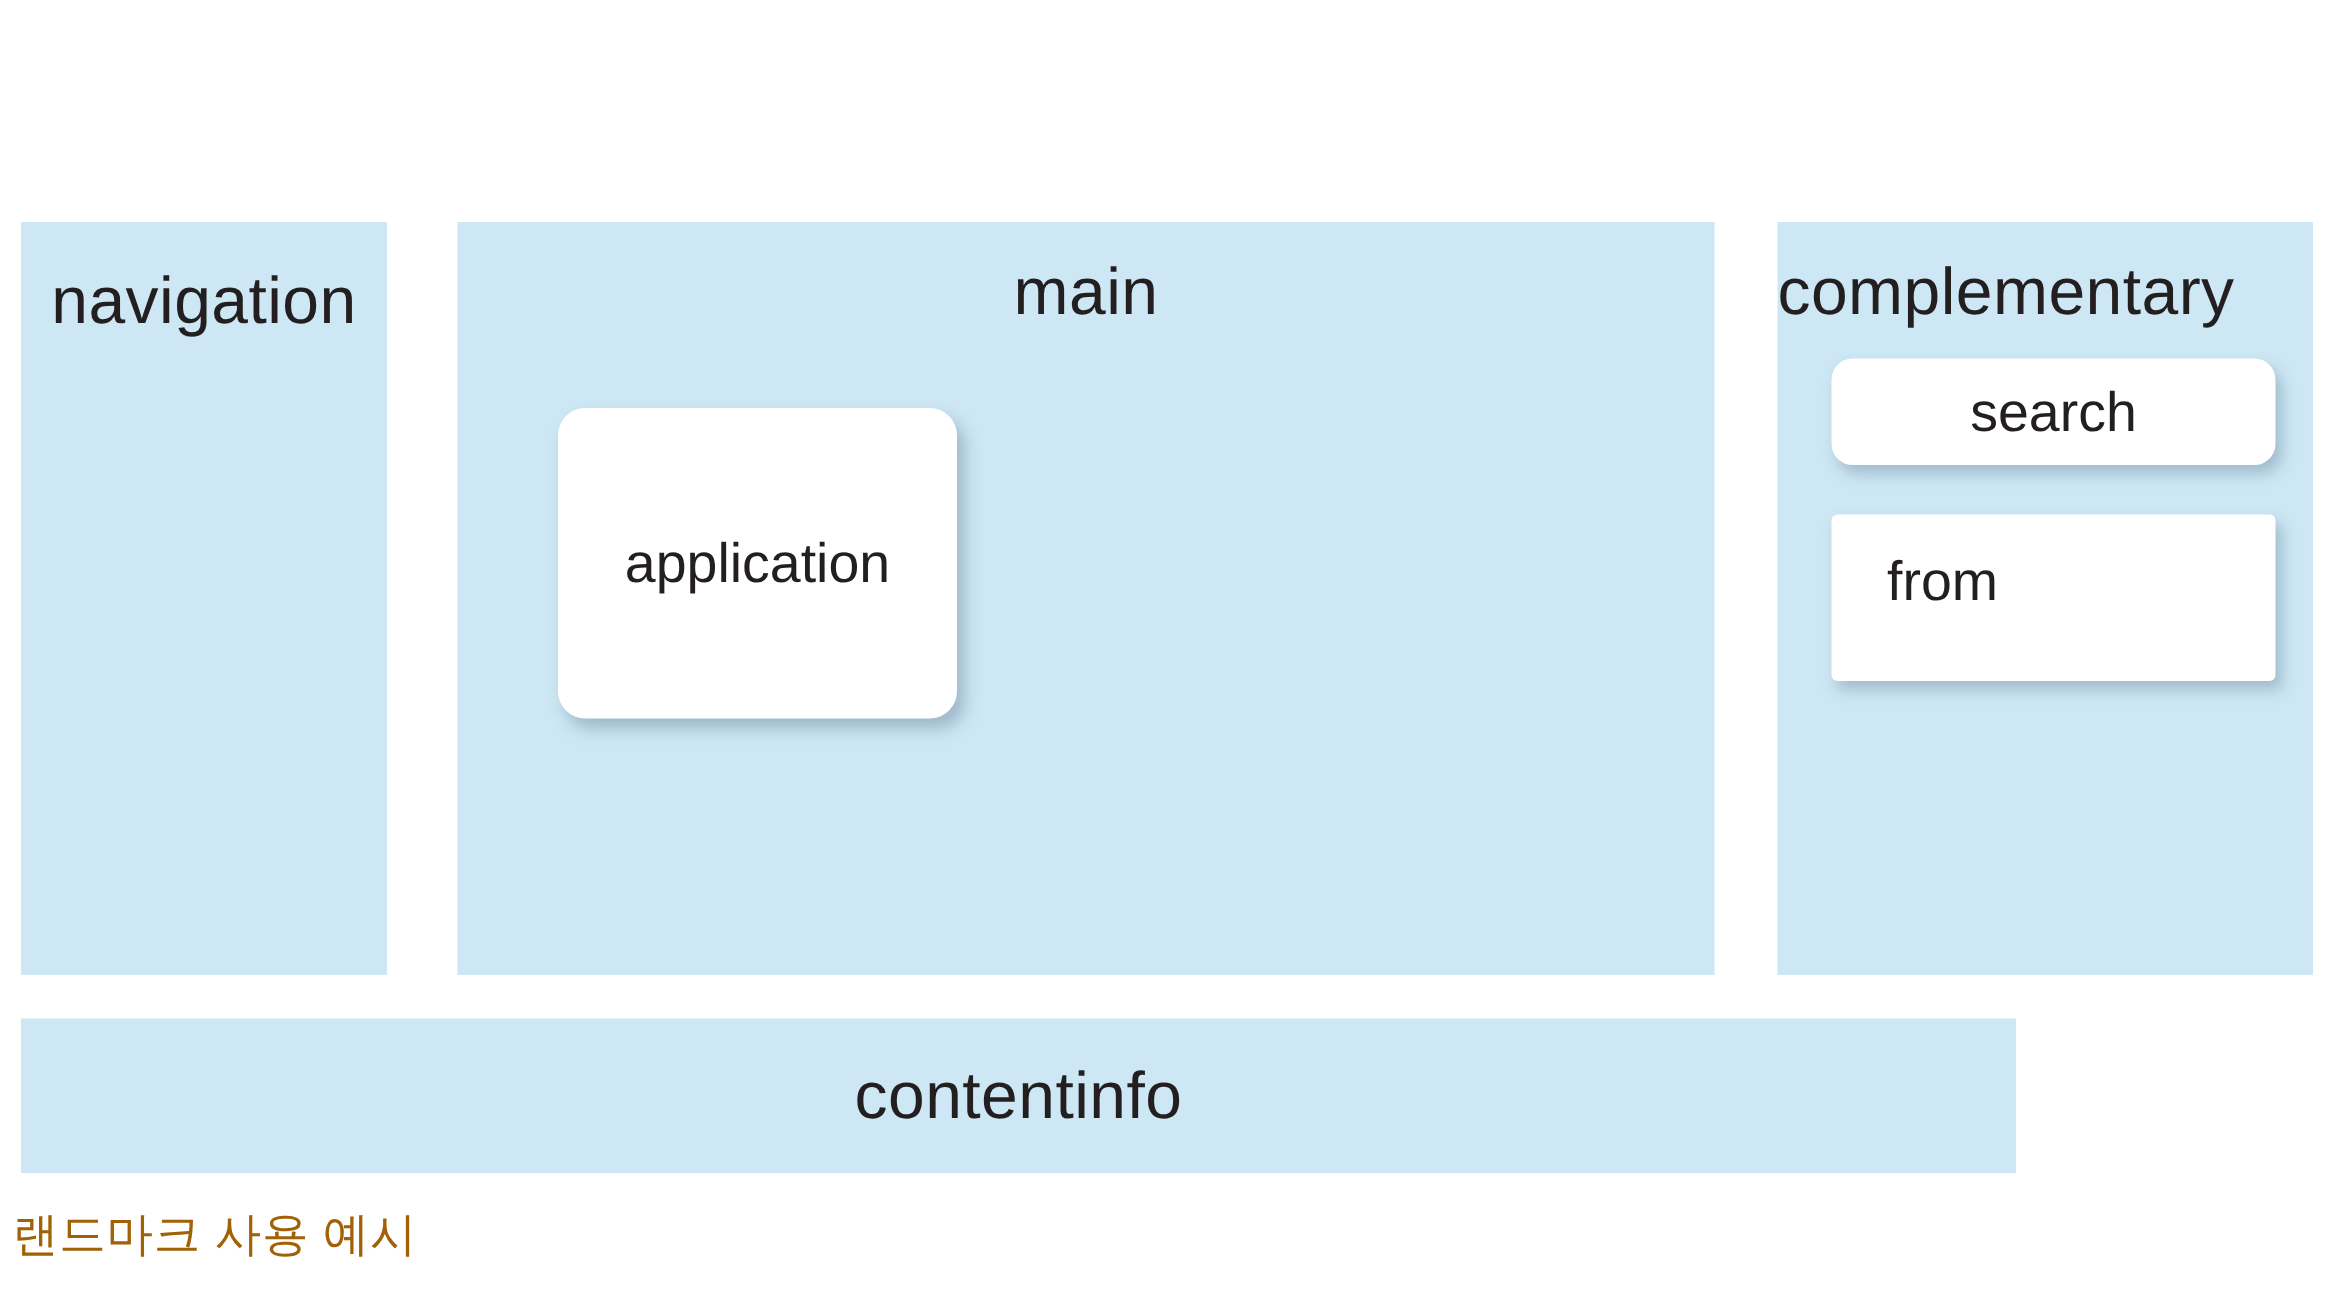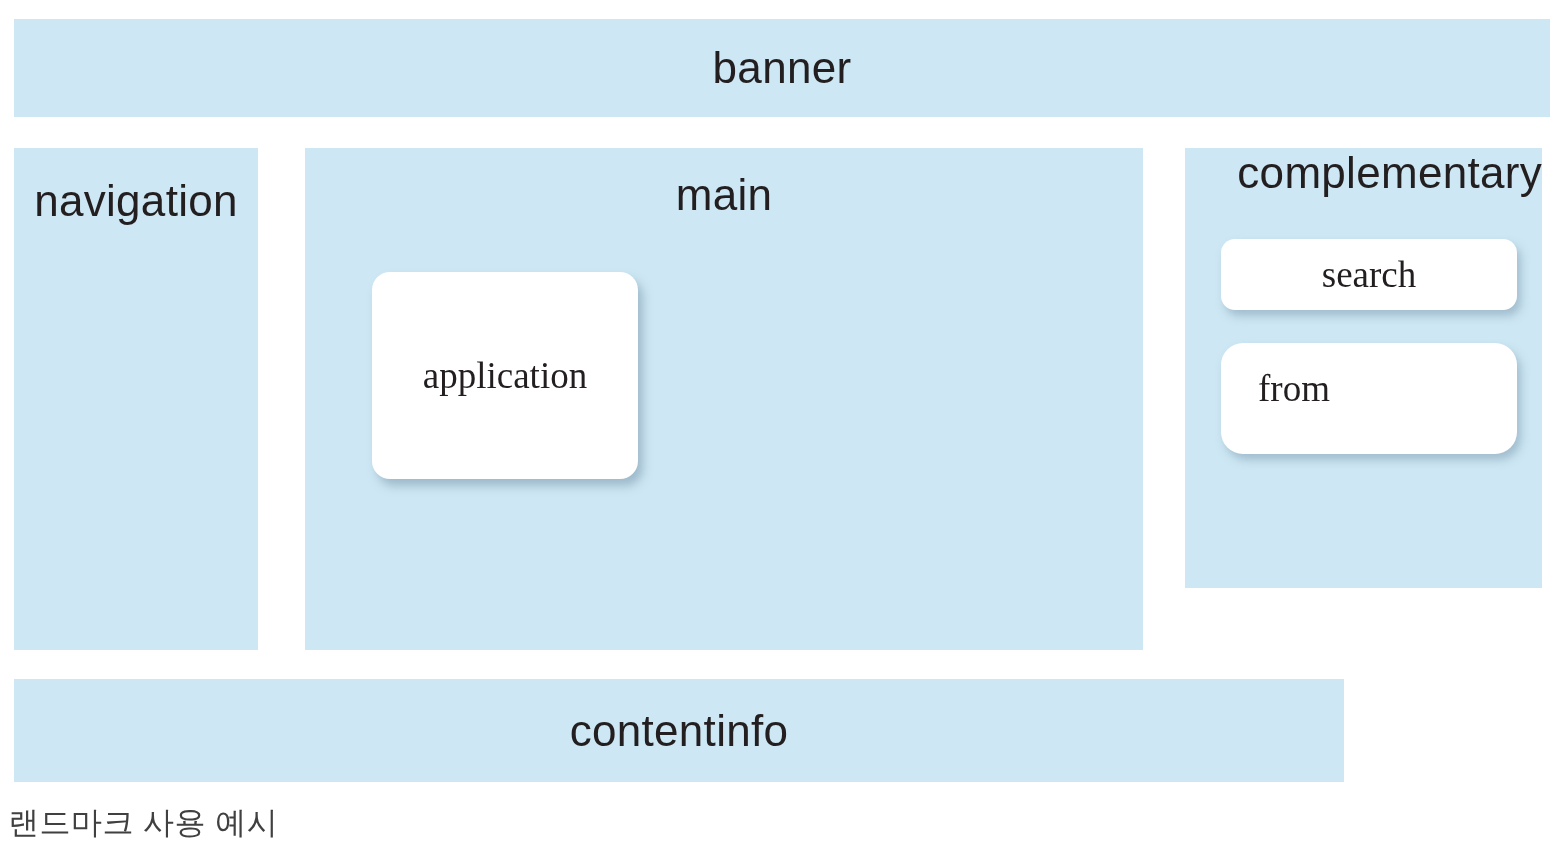--- a/index.html
+++ b/index.html
@@ -41,81 +41,77 @@
     padding-top: 28px; box-sizing: border-box;
   }
   .main {
     left: 305px; top: 148px;
     width: 838px; height: 502px;
     display: flex; justify-content: center;
     padding-top: 22px; box-sizing: border-box;
   }
   .complementary {
     left: 1185px; top: 148px;
-    width: 357px; height: 440px;
-    display: flex; justify-content: flex-end;
-    box-sizing: border-box;
+    width: 357px; height: 502px;
+    display: flex; justify-content: flex-start;
+    padding-top: 22px; box-sizing: border-box;
   }
   
   .contentinfo {
     left: 14px; top: 679px;
     width: 1330px; height: 103px;
     display: flex; align-items: center; justify-content: center;
   }
   
   .white-box {
     position: absolute;
     background: #ffffff;
     border-radius: 18px;
     box-shadow: 5px 7px 10px rgba(122, 150, 170, 0.55);
   }
   .box-label {
     font-size: 37px;
     font-weight: 400;
     color: #231f20;
     white-space: nowrap;
-    font-family: Liberation Serif, serif;
   }
   .application-box {
     left: 67px; top: 124px;
     width: 266px; height: 207px;
     display: flex; align-items: center; justify-content: center;
   }
   .search-box {
     left: 36px; top: 91px;
     width: 296px; height: 71px;
     border-radius: 14px;
     box-shadow: 4px 6px 9px rgba(122, 150, 170, 0.5);
     display: flex; align-items: center; justify-content: center;
   }
   .from-box {
     left: 36px; top: 195px;
     width: 296px; height: 111px;
-    border-radius: 22px;
+    border-radius: 4px;
     box-shadow: 4px 6px 9px rgba(122, 150, 170, 0.5);
     box-sizing: border-box;
     padding: 24px 0 0 37px;
   }
   .caption {
     position: absolute;
     left: 8px; top: 802px;
     font-size: 31px;
-    color: #404040;
+    color: #a16207;
     letter-spacing: 0.5px;
     white-space: nowrap;
   }
 </style>
 </head>
 <body>
 
 <div class="canvas">
 
-  <div class="region banner">
-    <span class="region-label">banner</span>
-  </div>
 
   <div class="region navigation">
     <span class="region-label">navigation</span>
   </div>
 
   <div class="region main">
     <span class="region-label">main</span>
     <div class="white-box application-box">
       <span class="box-label">application</span>
     </div>

